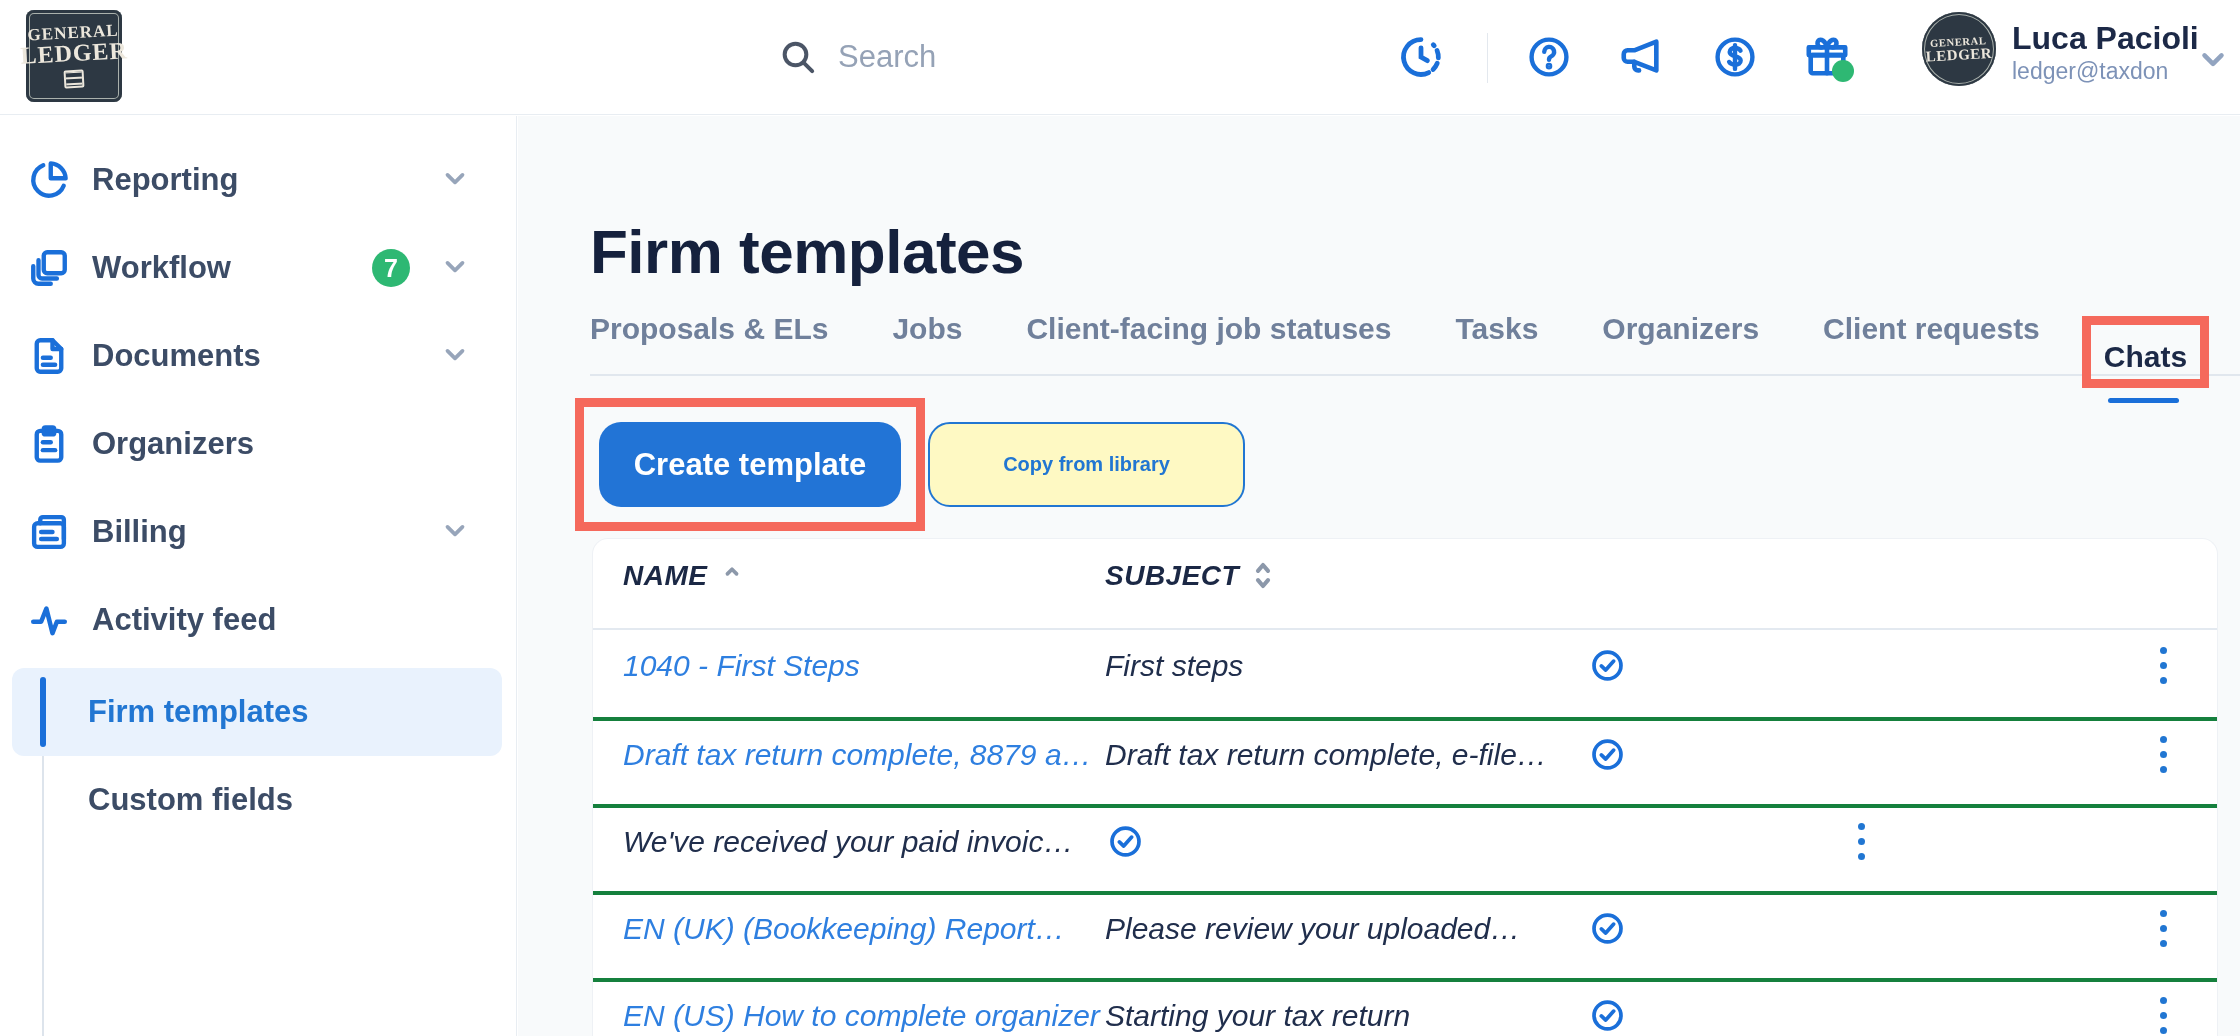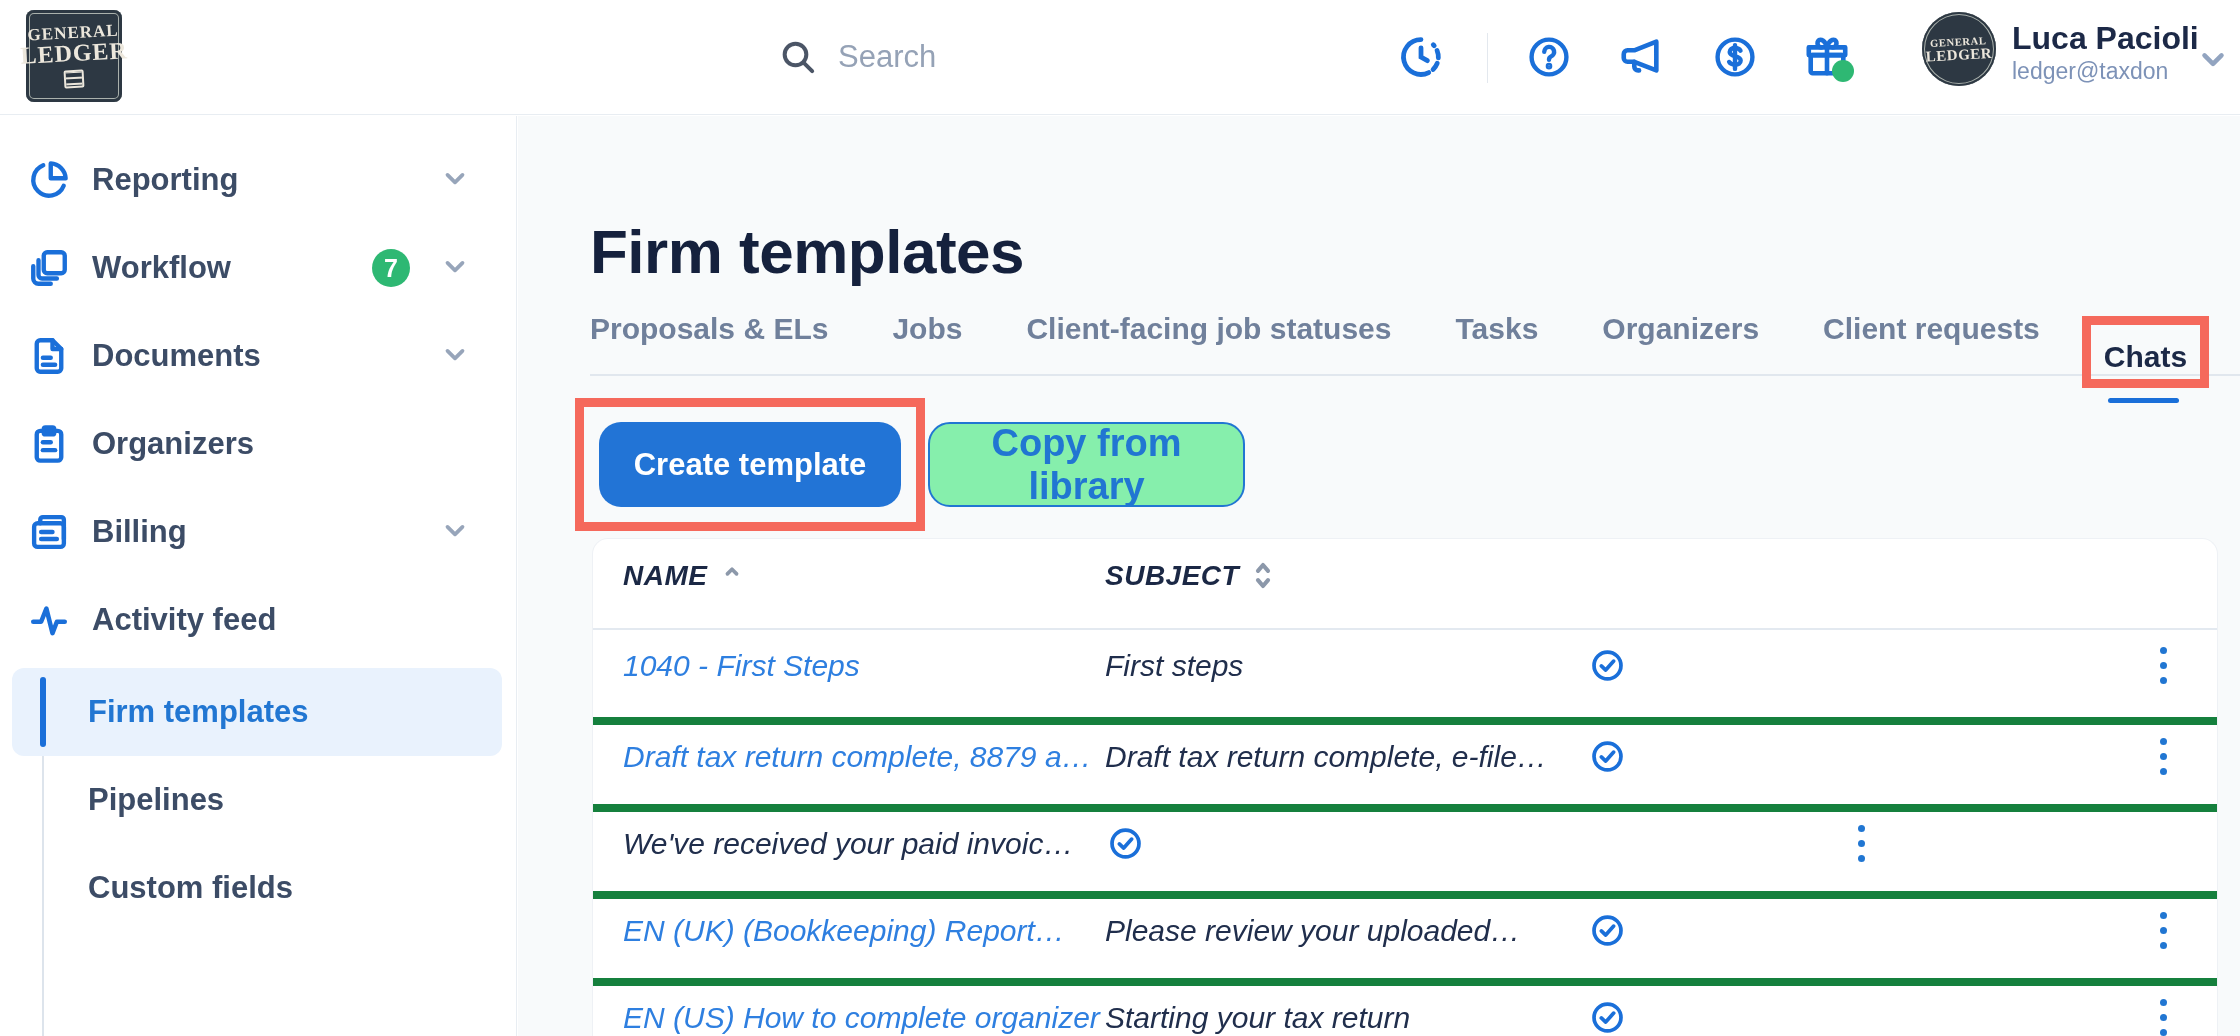--- a/index.html
+++ b/index.html
@@ -67,30 +67,30 @@
   .tabs { position:absolute; left:72px; right:0; top:196px; display:flex; gap:64px; border-bottom:2px solid #e1e7ee; align-items:flex-end; }
   .tab { position:relative; font-size:30px; font-weight:700; color:#70809b; padding-bottom:28px; white-space:nowrap; cursor:pointer; }
   .tab.active { color:#1c2947; }
   .tab.active::after { content:''; position:absolute; left:4px; right:8px; bottom:-2px; height:5px; background:#1a6fd9; border-radius:3px; }
   .tab-wrap { position:relative; }
   .anno-box { position:absolute; border:9px solid #f5695c; pointer-events:none; z-index:20; }
   .anno-chats { left:-22px; right:-22px; top:-24px; bottom:-14px; }
 
   .create-anno { position:absolute; left:57px; top:282px; border:9px solid #f5695c; padding:15px; z-index:20; }
   .btn-primary { border:none; width:302px; height:85px; background:#2274d6; color:#fff; font-family:inherit; font-size:31px; font-weight:700; border-radius:22px; cursor:pointer; display:flex; align-items:center; justify-content:center; }
-  .btn-secondary { position:absolute; left:410px; top:306px; width:317px; height:85px; background:#86efac; border:2px solid #2176d2; color:#2176d2; font-family:inherit; font-size:38px; font-weight:700; border-radius:22px; cursor:pointer; display:flex; align-items:center; justify-content:center; }
+  .btn-secondary { position:absolute; left:410px; top:306px; width:317px; height:85px; background:#fef9c3; border:2px solid #2176d2; color:#2176d2; font-family:inherit; font-size:20px; font-weight:700; border-radius:22px; cursor:pointer; display:flex; align-items:center; justify-content:center; }
 
   
   .table { position:absolute; left:74px; right:22px; top:422px; background:#fff; border:1px solid #eef1f5; border-bottom:none; border-radius:16px 16px 0 0; }
   .t-grid { display:grid; grid-template-columns: 482px 482px 1fr 56px; align-items:center; padding:0 26px 16px 30px;font-style:italic; }
   .t-head { height:91px; border-bottom:2px solid #e3e9f0; }
   .t-head .th { display:flex; align-items:center; gap:14px; font-size:28px; font-weight:700; color:#1b2845; letter-spacing:0.5px; cursor:pointer; }
   .sort-ic { color:#8c98aa; display:flex; flex-direction:column; line-height:0; }
   .t-row { height:87px; }
-  .t-row + .t-row { border-top:8px solid #15803d; }
+  .t-row + .t-row { border-top:4px solid #15803d; }
   .cell-name a { color:#2e7fe0; font-size:30px; text-decoration:none; cursor:pointer; }
   .cell-subject { font-size:30px; color:#202e4c; }
   .cell-check { display:flex; align-items:center; }
   .cell-check svg { margin-left:4px; color:#1a6fd9; }
   .kebab { display:flex; flex-direction:column; gap:8px; align-items:center; justify-content:center; cursor:pointer; padding:6px; }
   .kebab i { width:7px; height:7px; border-radius:50%; background:#2176d2; }
 </style>
 </head>
 <body>
 
@@ -245,23 +245,20 @@
     </span>
     <span class="nav-label">Activity feed</span>
   </div>
 
 
   <div class="subnav">
     <div class="subnav-line"></div>
     <div class="sub-item active">
       <span class="active-bar"></span>
       <span class="sub-label">Firm templates</span>
-    </div>
-    <div class="sub-item">
-      <span class="sub-label">Pipelines</span>
     </div>
     <div class="sub-item">
       <span class="sub-label">Custom fields</span>
     </div>
   </div>
 </div>
 
 <div class="main">
   <h1 class="page-title">Firm templates</h1>
 

